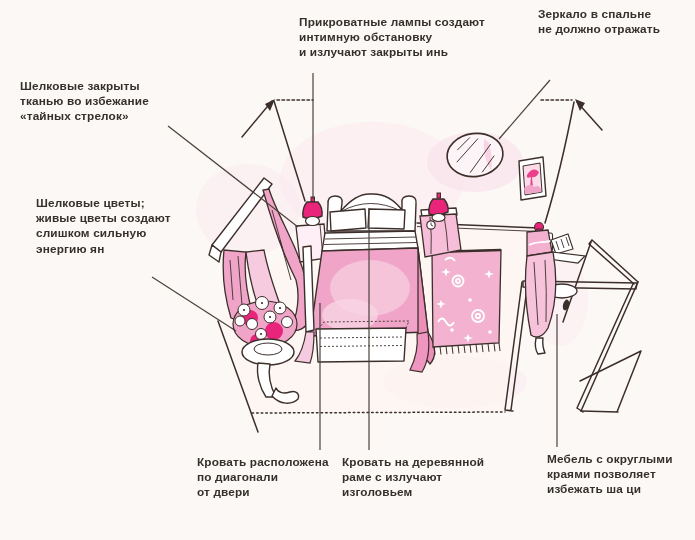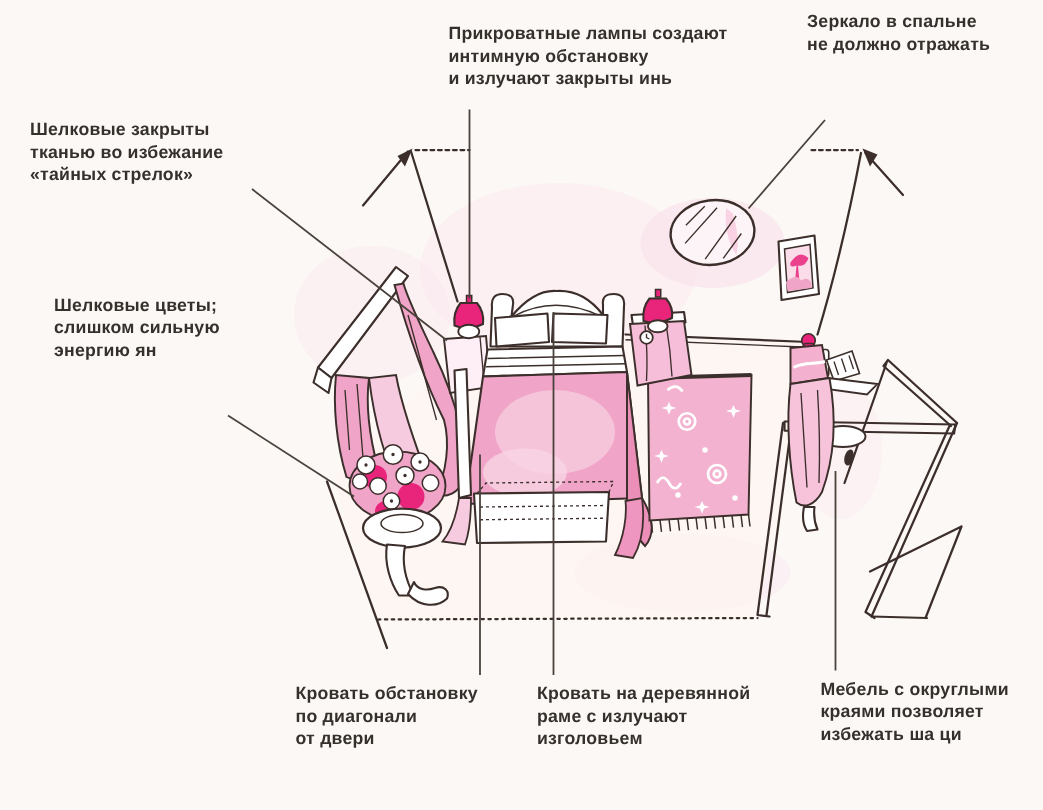--- a/index.html
+++ b/index.html
@@ -212,42 +212,43 @@
   </svg>
 
   <div class="label" style="left:20px;top:79px">
     <div>Шелковые закрыты</div>
     <div>тканью во избежание</div>
     <div>«тайных стрелок»</div>
   </div>
 
   <div class="label" style="left:36px;top:196px">
     <div>Шелковые цветы;</div>
+    <div>живые цветы создают</div>
     <div>слишком сильную</div>
     <div>энергию ян</div>
   </div>
 
   <div class="label" style="left:299px;top:15px">
     <div>Прикроватные лампы создают</div>
     <div>интимную обстановку</div>
     <div>и излучают закрыты инь</div>
   </div>
 
   <div class="label" style="left:538px;top:7px">
     <div>Зеркало в спальне</div>
     <div>не должно отражать</div>
   </div>
 
   <div class="label" style="left:197px;top:455px">
-    <div>Кровать обстановку</div>
+    <div>Кровать расположена</div>
     <div>по диагонали</div>
     <div>от двери</div>
   </div>
 
-  <div class="label" style="left:358px;top:455px">
+  <div class="label" style="left:342px;top:455px">
     <div>Кровать на деревянной</div>
     <div>раме с излучают</div>
     <div>изголовьем</div>
   </div>
 
   <div class="label" style="left:547px;top:452px">
     <div>Мебель с округлыми</div>
     <div>краями позволяет</div>
     <div><span>избежать </span><span class="it">ша ци</span></div>
   </div>

